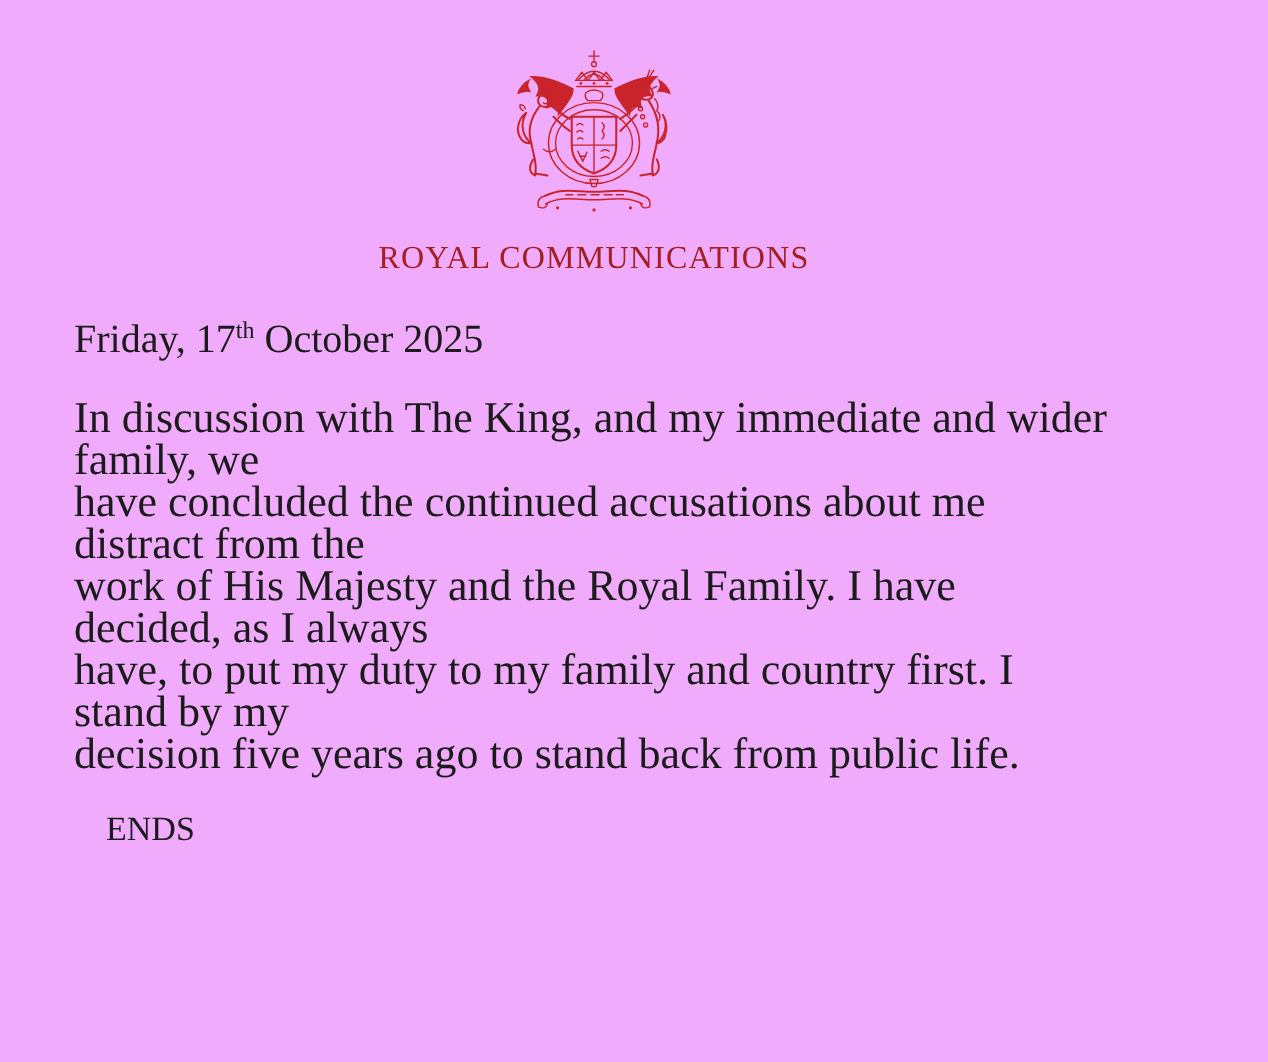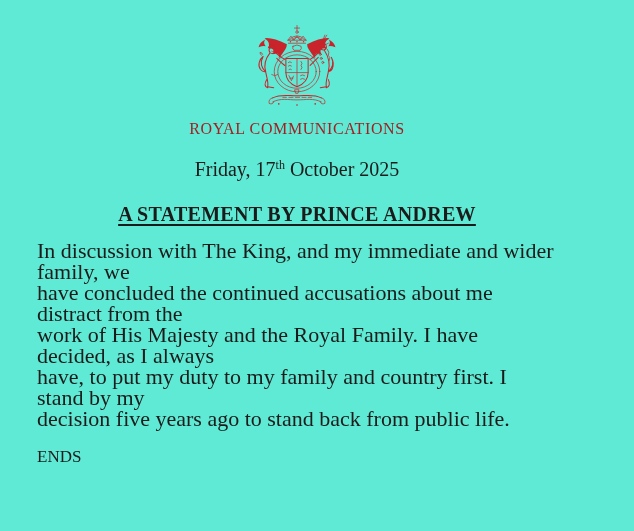--- a/index.html
+++ b/index.html
@@ -6,21 +6,21 @@
     --crest-color: #C9242B;
     --org-color: #A31F24;
     --ink: #1b1b1b;
   }
   * { margin: 0; padding: 0; box-sizing: border-box; }
   html, body { background: #ffffff; }
   .page {
     position: relative;
     width: 634px;
     height: 531px;
-    background: #5eead4;
+    background: #f0abfc;
     font-family: "Liberation Serif", "DejaVu Serif", serif;
     color: var(--ink);
     overflow: hidden;
   }
   .content {
     margin-left: 37px;
     width: 520px;
   }
   .crest-wrap {
     padding-top: 24px;
@@ -34,21 +34,21 @@
   .org-name {
     margin-top: 6px;
     text-align: center;
     font-size: 16px;
     letter-spacing: 0.6px;
     color: var(--org-color);
     font-weight: normal;
   }
   .date-line {
     margin-top: 19px;
-    text-align: center;
+    text-align: left;
     font-size: 20px;
     line-height: 24px;
     color: var(--ink);
   }
   .date-line .ordinal {
     font-size: 0.6em;
     position: relative;
     top: -0.55em;
   }
   .doc-title {
@@ -67,20 +67,21 @@
     font-size: 22px;
     line-height: 21px;
     white-space: pre-line;
     color: var(--ink);
   }
   .ends {
     margin-top: 17px;
     font-size: 17px;
     line-height: 21px;
     color: var(--ink);
+    margin-left: 16px;
   }
   .crest-stroke { fill: none; stroke: var(--crest-color); stroke-width: 2; stroke-linecap: round; stroke-linejoin: round; }
   .crest-thin   { fill: none; stroke: var(--crest-color); stroke-width: 1.4; stroke-linecap: round; stroke-linejoin: round; }
   .crest-fill   { fill: var(--crest-color); stroke: none; }
 </style>
 </head>
 <body style="background: rgb(255, 255, 255);">
 
 <div class="page">
   <div class="content">
@@ -149,21 +150,20 @@
         <circle class="crest-fill" cx="84" cy="158" r="1.6"></circle>
         <circle class="crest-fill" cx="120" cy="160" r="1.6"></circle>
         <circle class="crest-fill" cx="156" cy="158" r="1.6"></circle>
       </svg>
     </div>
 
     <div class="org-name">ROYAL COMMUNICATIONS</div>
 
     <div class="date-line"><span>Friday, 17</span><span class="ordinal">th</span><span> October 2025</span></div>
 
-    <div class="doc-title">A STATEMENT BY PRINCE ANDREW</div>
 
     <p class="para">In discussion with The King, and my immediate and wider family, we
 have concluded the continued accusations about me distract from the
 work of His Majesty and the Royal Family. I have decided, as I always
 have, to put my duty to my family and country first. I stand by my
 decision five years ago to stand back from public life.</p>
 
 
     <div class="ends">ENDS</div>
 

